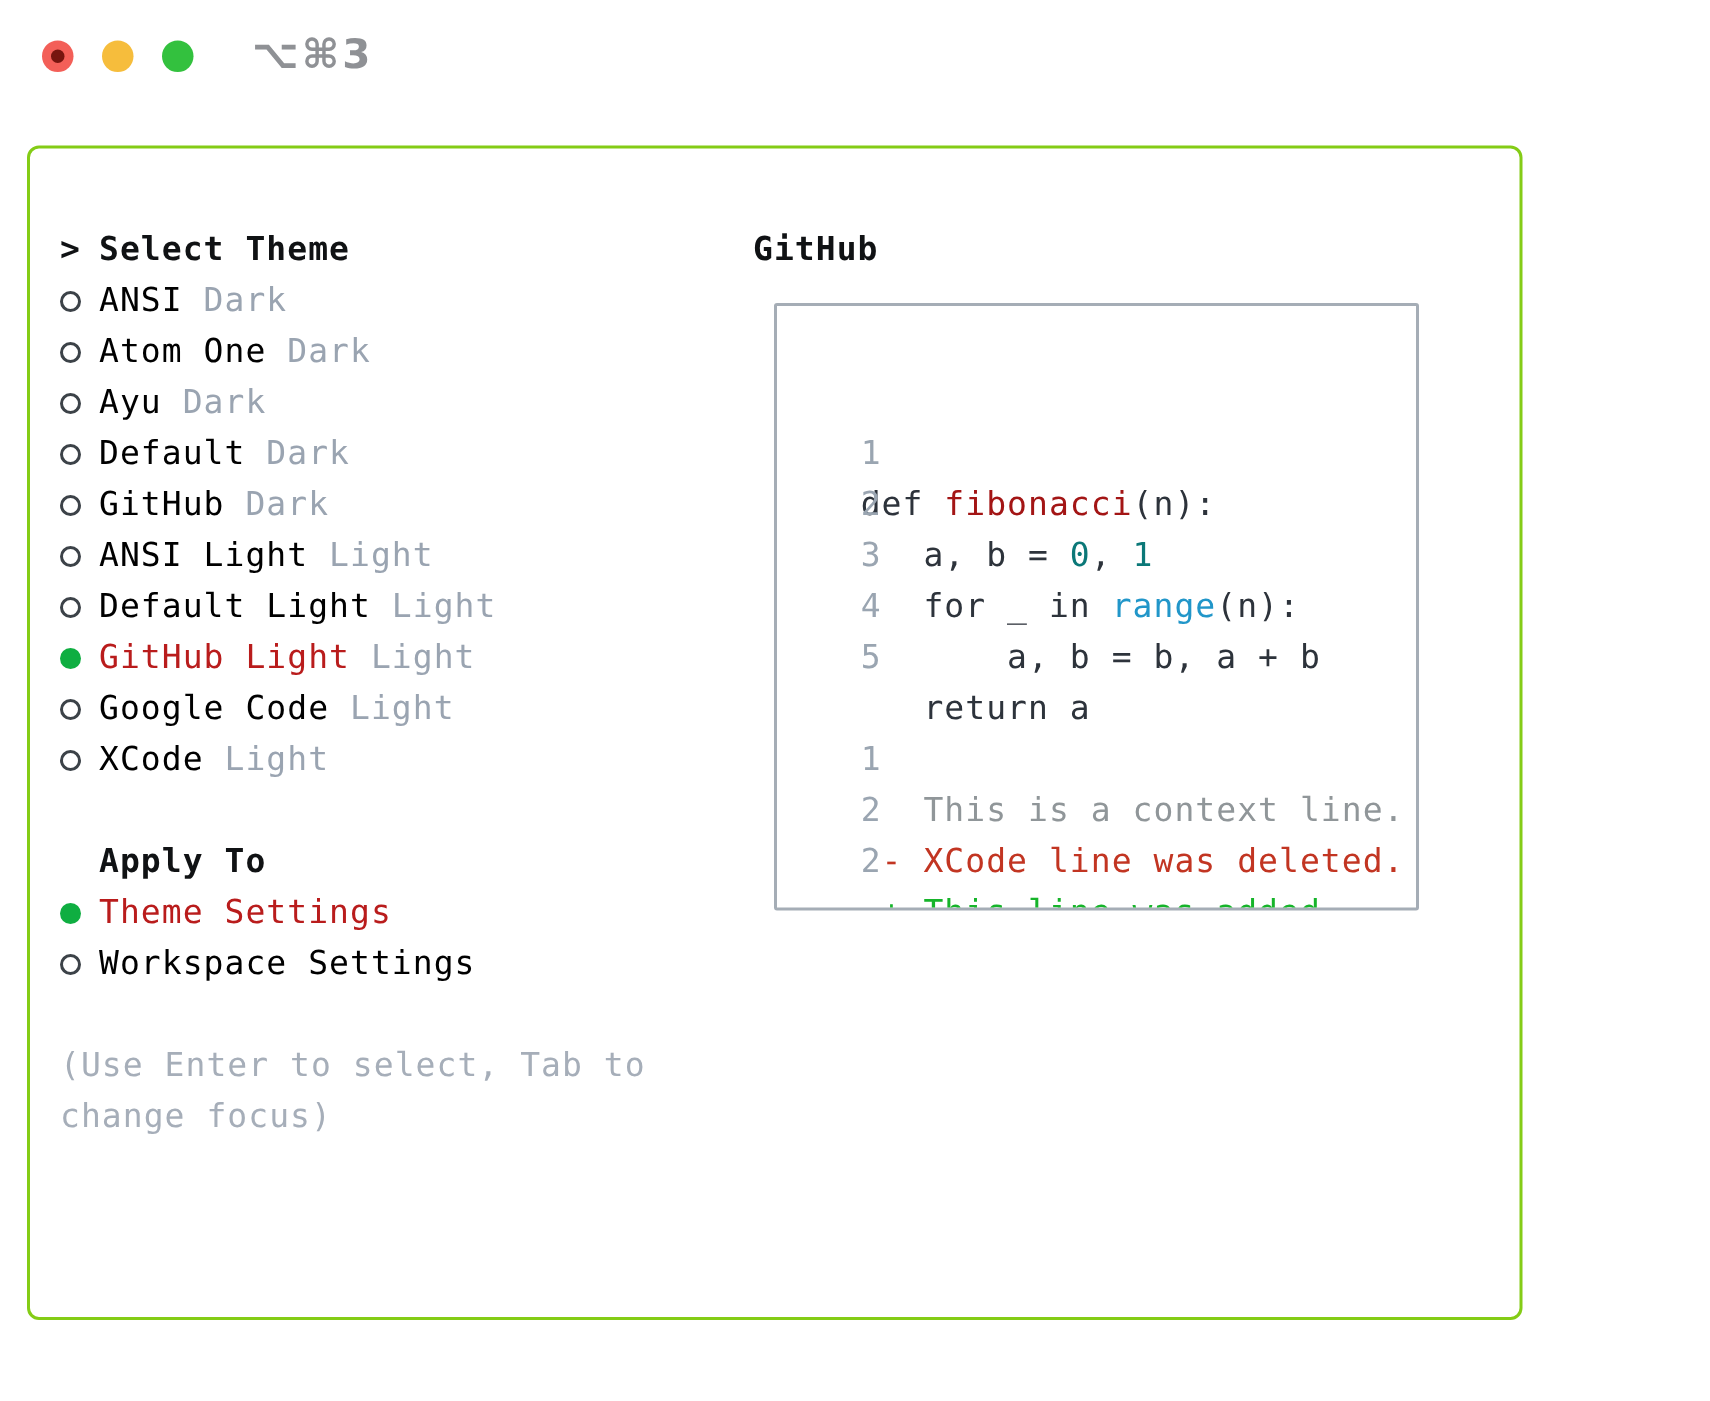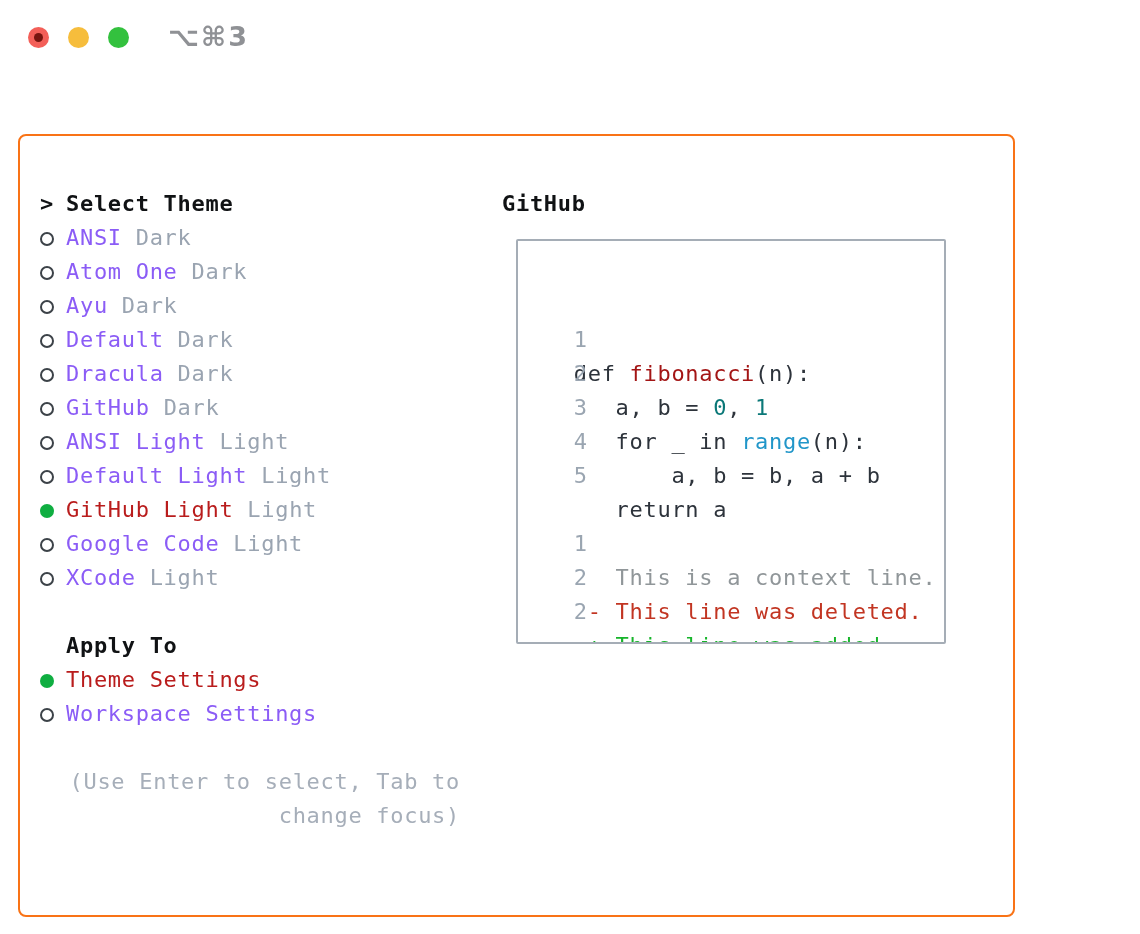--- a/index.html
+++ b/index.html
@@ -14,39 +14,39 @@
   .light.red    { background:#f35f58; }
   .light.red::after { content:""; position:absolute; left:6px; top:6px; width:9px; height:9px;
                       border-radius:50%; background:#77150f; }
   .light.yellow { background:#f6bd3c; }
   .light.green  { background:#33c13e; }
   .wintitle { position:absolute; left:168px; top:21px; font-family:"DejaVu Sans", sans-serif;
               font-size:27px; font-weight:600; color:#8f9195; letter-spacing:2px; }
 
   
   .panel { position:absolute; left:18px; top:97px; width:997px; height:783px;
-           border:2px solid #f97316; border-radius:8px; background:#fff;margin-top:37px; }
+           border:2px solid #84cc16; border-radius:8px; background:#fff; }
 
   
   .left-col { position:absolute; left:20px; top:51px; width:430px; font-size:22px;
               letter-spacing:0.7px; }
   .row { line-height:34px; height:34px; white-space:nowrap; }
   .row.blank { height:34px; }
   .marker { display:inline-block; width:14px; height:14px; border-radius:50%;
             margin-right:12px; transform:translateY(1px); }
   .marker.ring   { border:2px solid #3c4248; background:transparent; }
   .marker.filled { background:#0fae41; }
   .marker.none   { border:none; background:transparent; }
   .prompt { display:inline-block; width:26px; font-weight:700; color:#101214; }
   .hdr  { font-weight:700; color:#101214; }
-  .iname { color:#8b5cf6; }
+  .iname { color:#000000; }
   .itag  { color:#9aa4b1; }
   .sel .iname { color:#b91c1c; }
   .hint { margin-top:34px; line-height:34px; color:#a6aeb9; white-space:normal;
-          width:420px;text-align:right; }
+          width:420px; }
 
   
   .preview-label { position:absolute; left:482px; top:51px; font-size:22px; line-height:34px;
                    font-weight:700; color:#101214; letter-spacing:0.7px; }
   .preview-box { position:absolute; left:496px; top:103px; width:430px; height:405px;
                  border:2px solid #a5adb6; border-radius:2px; background:#fff;
                  padding:48px 0 0 0; overflow:hidden; }
   .pline { font-size:22px; line-height:34px; height:34px; white-space:pre; letter-spacing:0.7px; }
   .lineno { color:#9aa5b1; }
   .seg.code    { color:#2d333b; }
@@ -88,23 +88,20 @@
   </div>
 
   <div class="row">
     <span class="marker ring"></span><span class="iname">Ayu </span><span class="itag">Dark</span>
   </div>
 
   <div class="row">
     <span class="marker ring"></span><span class="iname">Default </span><span class="itag">Dark</span>
   </div>
 
-  <div class="row">
-    <span class="marker ring"></span><span class="iname">Dracula </span><span class="itag">Dark</span>
-  </div>
 
   <div class="row">
     <span class="marker ring"></span><span class="iname">GitHub </span><span class="itag">Dark</span>
   </div>
 
   <div class="row">
     <span class="marker ring"></span><span class="iname">ANSI Light </span><span class="itag">Light</span>
   </div>
 
 
@@ -171,21 +168,21 @@
   <div class="pline">
     <span class="lineno"></span>
   </div>
 
   <div class="pline">
     <span class="lineno">1</span>
   <span class="seg ctx">     This is a context line.</span></div>
 
   <div class="pline">
     <span class="lineno">2</span>
-  <span class="seg del">   - This line was deleted.</span></div>
+  <span class="seg del">   - XCode line was deleted.</span></div>
 
   <div class="pline">
     <span class="lineno">2</span>
   <span class="seg add">   + This line was added.</span></div>
 </div>
     </div>
 
   </div>
 </div>
 

